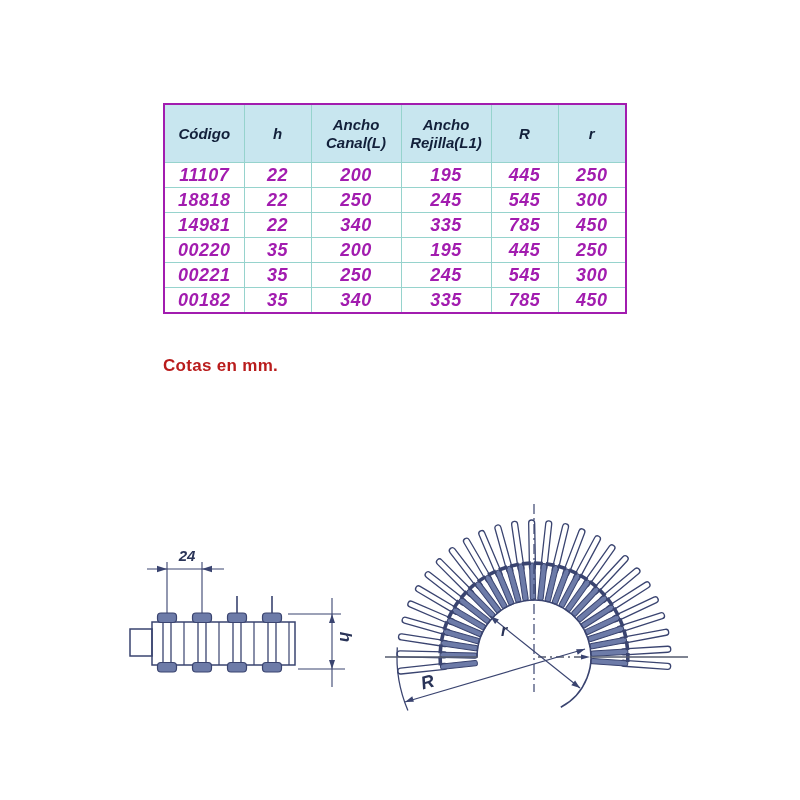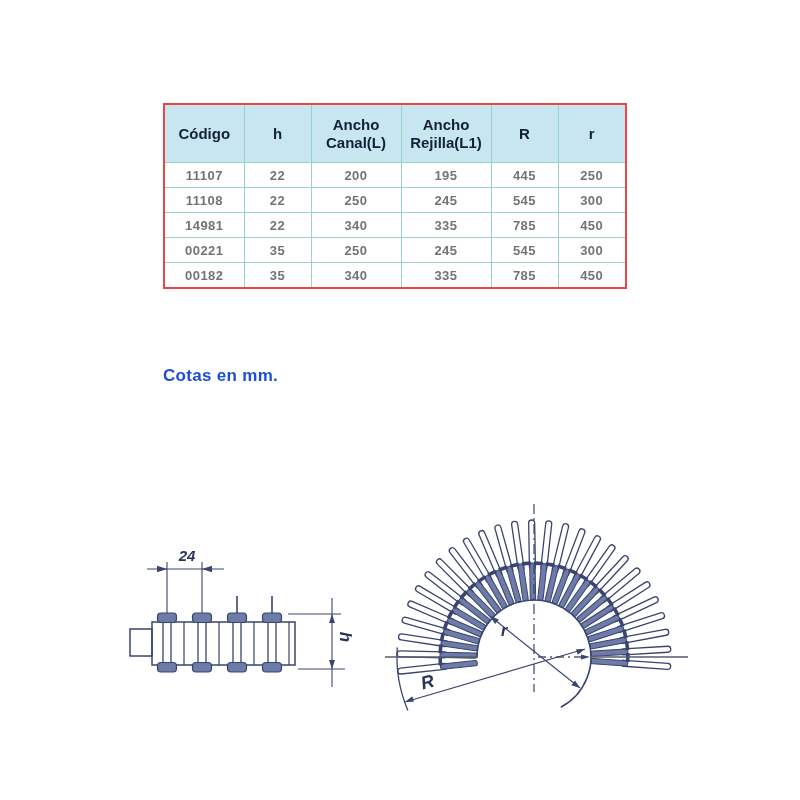--- a/index.html
+++ b/index.html
@@ -3,37 +3,38 @@
 <meta charset="utf-8">
 <style>
   html,body{margin:0;padding:0;background:#fff;}
   .page{
     position:relative;width:800px;height:800px;background:#ffffff;
     font-family:"Liberation Sans", sans-serif;overflow:hidden;margin:0 auto;
   }
   .table-wrap{position:absolute;left:163px;top:103px;}
   table.spec{
     border-collapse:collapse;table-layout:fixed;width:462px;
-    border:2px solid #ef4444;
+    border:2px solid #a21caf;
+    font-style:italic;
   }
   table.spec th, table.spec td{
     border:1px solid #96d3cd;text-align:center;vertical-align:middle;
     padding:0;overflow:hidden;
   }
   table.spec th{
     background:#c8e6ef;color:#12203a;font-size:15px;font-weight:bold;
     height:57px;line-height:1.2;
   }
   table.spec td{
-    background:#ffffff;color:#737373;font-size:13px;font-weight:bold;
+    background:#ffffff;color:#a21caf;font-size:18px;font-weight:bold;
     height:24px;letter-spacing:0.5px;
   }
   .caption{
-    position:absolute;left:163px;top:366px;font-size:17px;font-weight:600;
-    color:#1d4ed8;letter-spacing:0.3px;
+    position:absolute;left:163px;top:356px;font-size:17px;font-weight:600;
+    color:#b91c1c;letter-spacing:0.3px;
   }
   svg text{font-family:"Liberation Sans", sans-serif;}
   .dimlabel{font-weight:bold;font-style:italic;fill:#2a3458;}
 </style>
 </head>
 <body>
 
 <div class="page">
 
   <div class="table-wrap">
@@ -59,36 +60,44 @@
       <tbody id="table-body">
           <tr>
             <td>11107</td>
             <td>22</td>
             <td>200</td>
             <td>195</td>
             <td>445</td>
             <td>250</td>
           </tr>
           <tr>
-            <td>11108</td>
+            <td>18818</td>
             <td>22</td>
             <td>250</td>
             <td>245</td>
             <td>545</td>
             <td>300</td>
           </tr>
           <tr>
             <td>14981</td>
             <td>22</td>
             <td>340</td>
             <td>335</td>
             <td>785</td>
             <td>450</td>
           </tr>
           <tr>
+            <td>00220</td>
+            <td>35</td>
+            <td>200</td>
+            <td>195</td>
+            <td>445</td>
+            <td>250</td>
+          </tr>
+          <tr>
             <td>00221</td>
             <td>35</td>
             <td>250</td>
             <td>245</td>
             <td>545</td>
             <td>300</td>
           </tr>
           <tr>
             <td>00182</td>
             <td>35</td>

